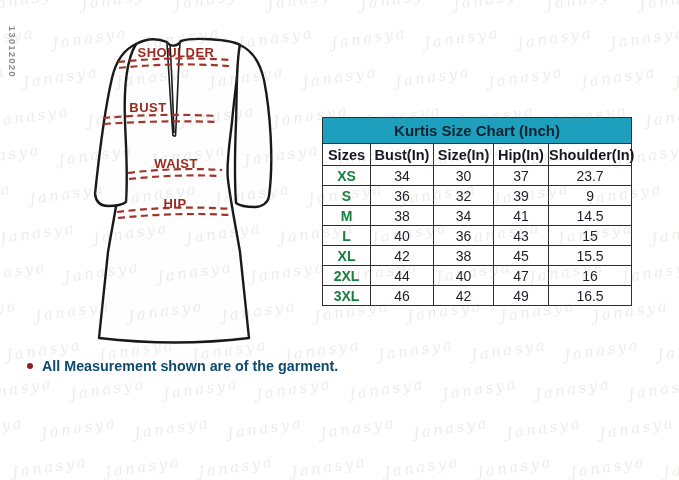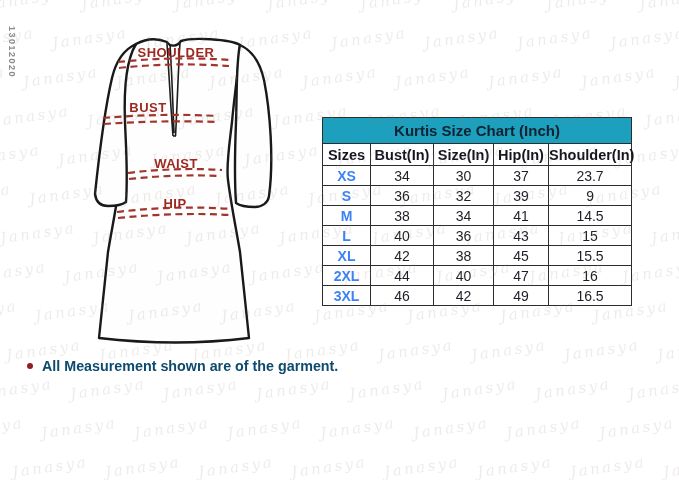--- a/index.html
+++ b/index.html
@@ -48,21 +48,21 @@
     font-family:"Liberation Sans", sans-serif;
   }
   #size-table th, #size-table td {
     border:1.6px solid #2d2d2d; text-align:center; vertical-align:middle; padding:0;
   }
   #size-table .title-cell {
     background:#1d9fbe; color:#0e2230; font-size:15px; font-weight:bold; height:25px;
   }
   #size-table .col-h { font-size:14.5px; font-weight:bold; color:#14141e; height:21px; }
   #size-table td { height:19px; font-size:14px; color:#1e1e28; }
-  #size-table td.size-cell { font-weight:bold; color:#3b82f6; }
+  #size-table td.size-cell { font-weight:bold; color:#15803d; }
 
   
   .notes {
     position:absolute; left:27px; top:355px; width:420px; z-index:2;
     color:#0c4a6e; font-weight:600; font-size:14.3px; line-height:22.3px;
   }
   .note-item { display:flex; }
   .dot { flex:none; width:6px; height:6px; border-radius:50%; background:#8e1f28; margin:8px 9px 0 0; }
 </style>
 </head>

